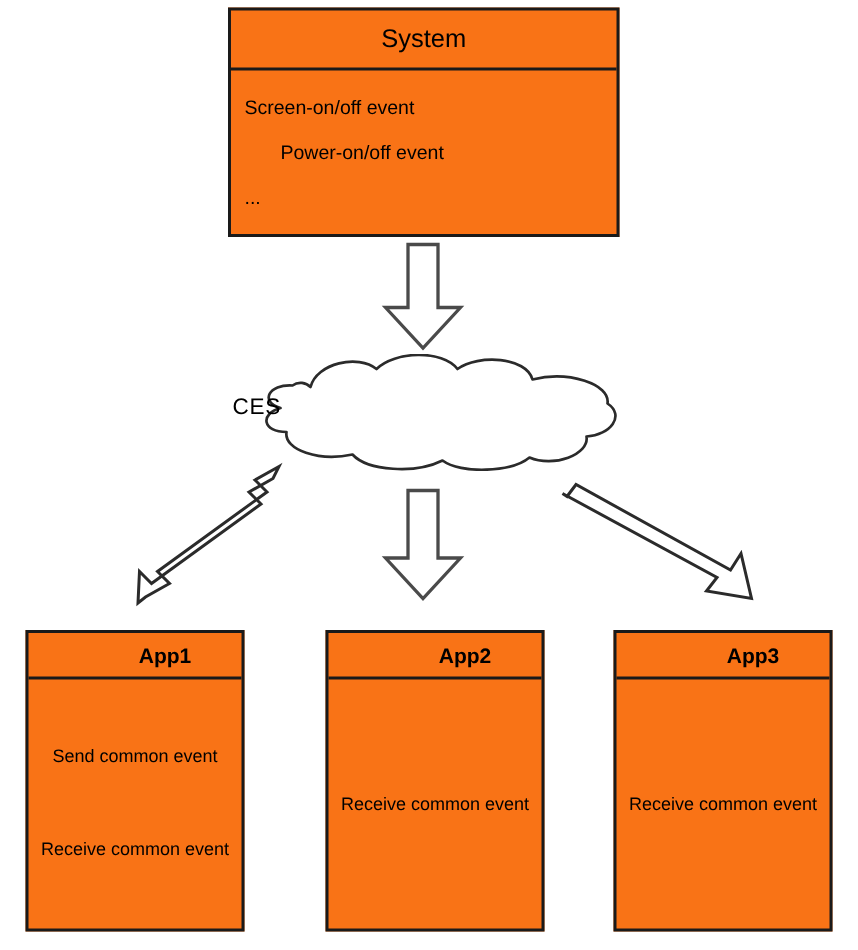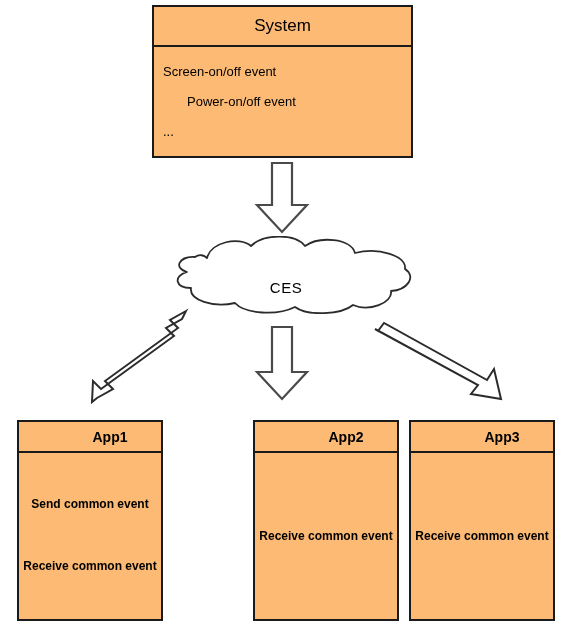--- a/index.html
+++ b/index.html
@@ -15,21 +15,21 @@
     position: relative;
     width: 572px;
     height: 633px;
     background: #ffffff;
     overflow: hidden;
   }
   .node-box {
     position: absolute;
     box-sizing: border-box;
     border: 2px solid #1a1a1a;
-    background: #fdba74;
+    background: #f97316;
   }
   .node-header {
     box-sizing: border-box;
     border-bottom: 2px solid #1a1a1a;
     display: flex;
     align-items: center;
     justify-content: center;
     width: 100%;
   }
   .node-body {
@@ -61,62 +61,61 @@
   .system-line.l0 { top: 17px; }
   .system-line.l1 { top: 47px; margin-left: 24px; }
   .system-line.l2 { top: 77px; }
   
   .app-box {
     top: 420px;
     width: 146px;
     height: 201px;
   }
   #app-box-0 { left: 17px; }
-  #app-box-1 { left: 217px; margin-left: 36px; }
+  #app-box-1 { left: 217px; }
   #app-box-2 { left: 409px; }
   .app-box .node-header {
     height: 31px;
     font-size: 14px;
     font-weight: bold;
     padding-left: 40px;
   }
   .app-box .node-body {
     height: 166px;
   }
   .app-line {
     position: absolute;
     width: 100%;
     text-align: center;
     font-size: 12px;
     white-space: nowrap;
-    font-weight: bold;
   }
   
   #app-box-0 .app-line.i0 { top: 44px; }
   #app-box-0 .app-line.i1 { top: 106px; }
   
   #app-box-1 .app-line.i0,
   #app-box-2 .app-line.i0 { top: 76px; }
   
   #cloud-shape {
     position: absolute;
     left: 155px;
     top: 236px;
     width: 262px;
     height: 78px;
   }
   #cloud-label {
     position: absolute;
     left: 155px;
-    top: 248px;
+    top: 232px;
     width: 262px;
     height: 78px;
     display: flex;
     align-items: center;
-    justify-content: center;
+    justify-content: flex-start;
     font-size: 15px;
     letter-spacing: 0.5px;
   }
   
   .arrow-layer {
     position: absolute;
     left: 0;
     top: 0;
     width: 572px;
     height: 633px;

